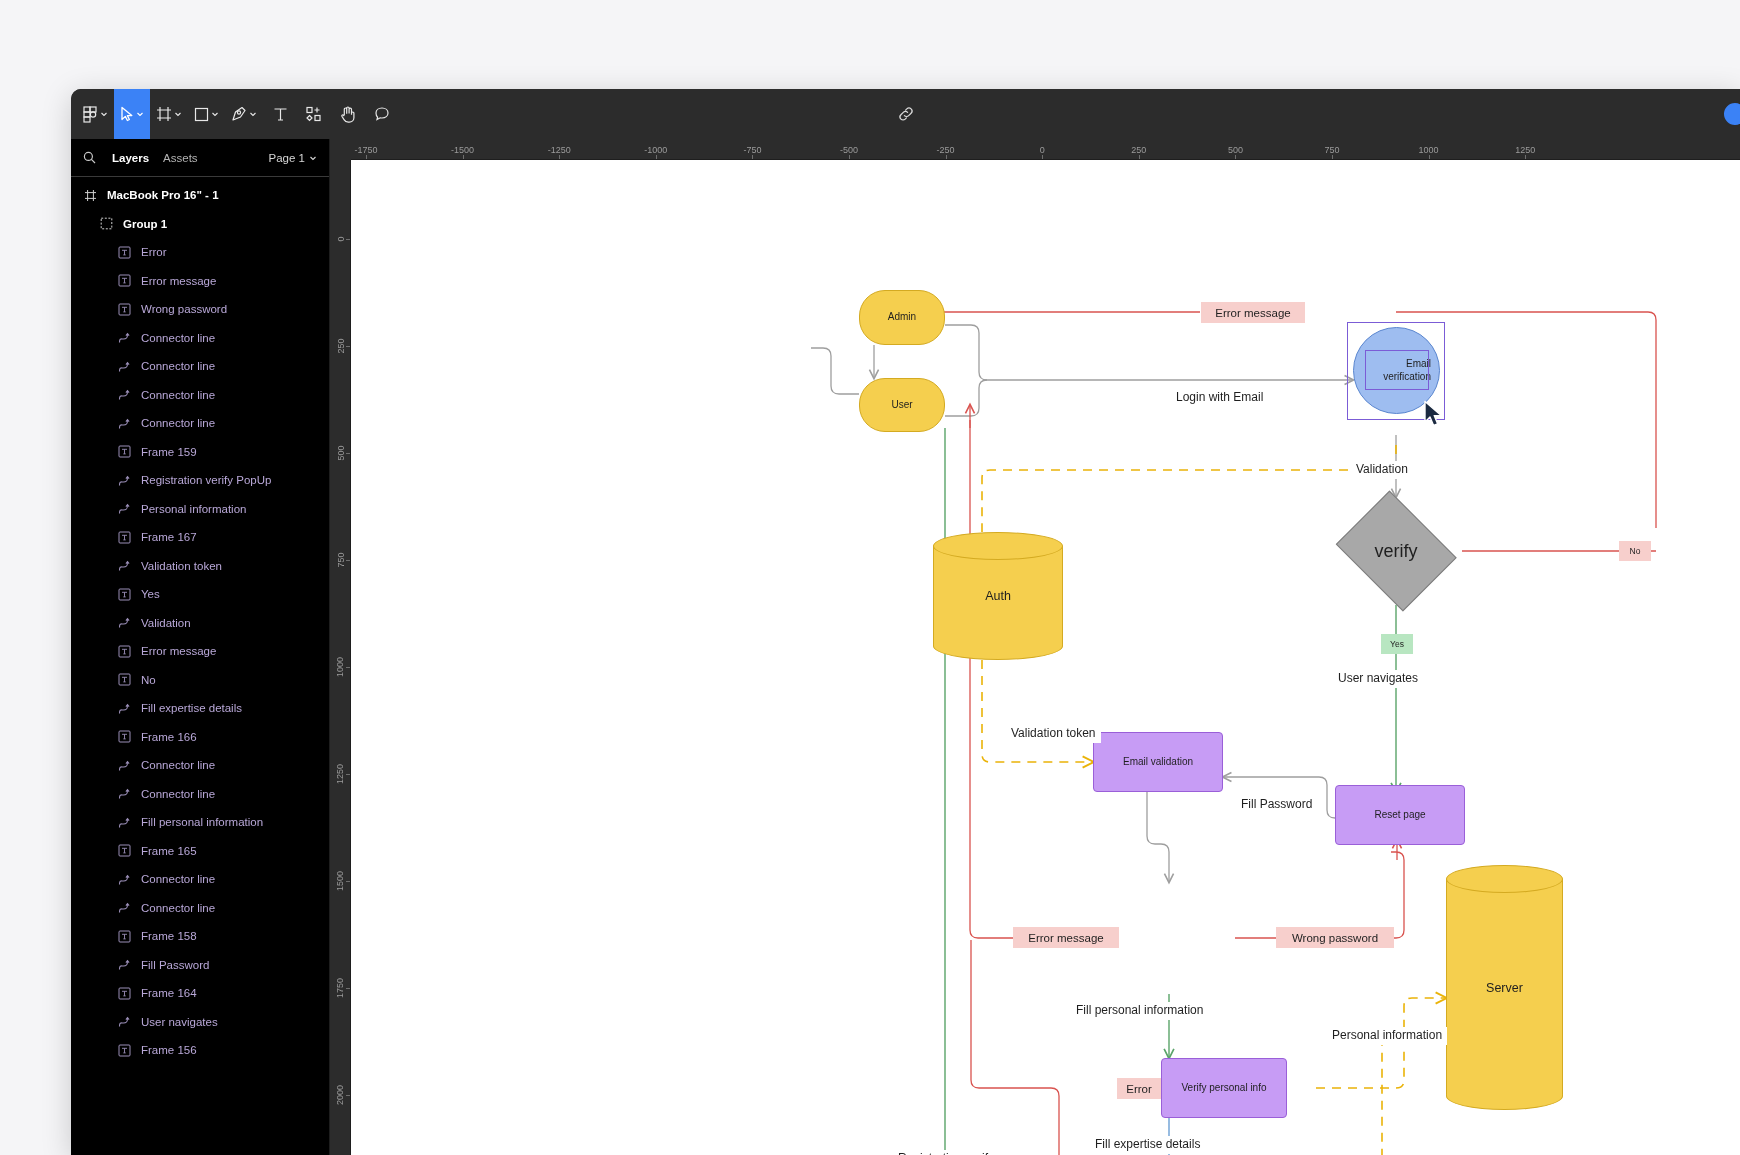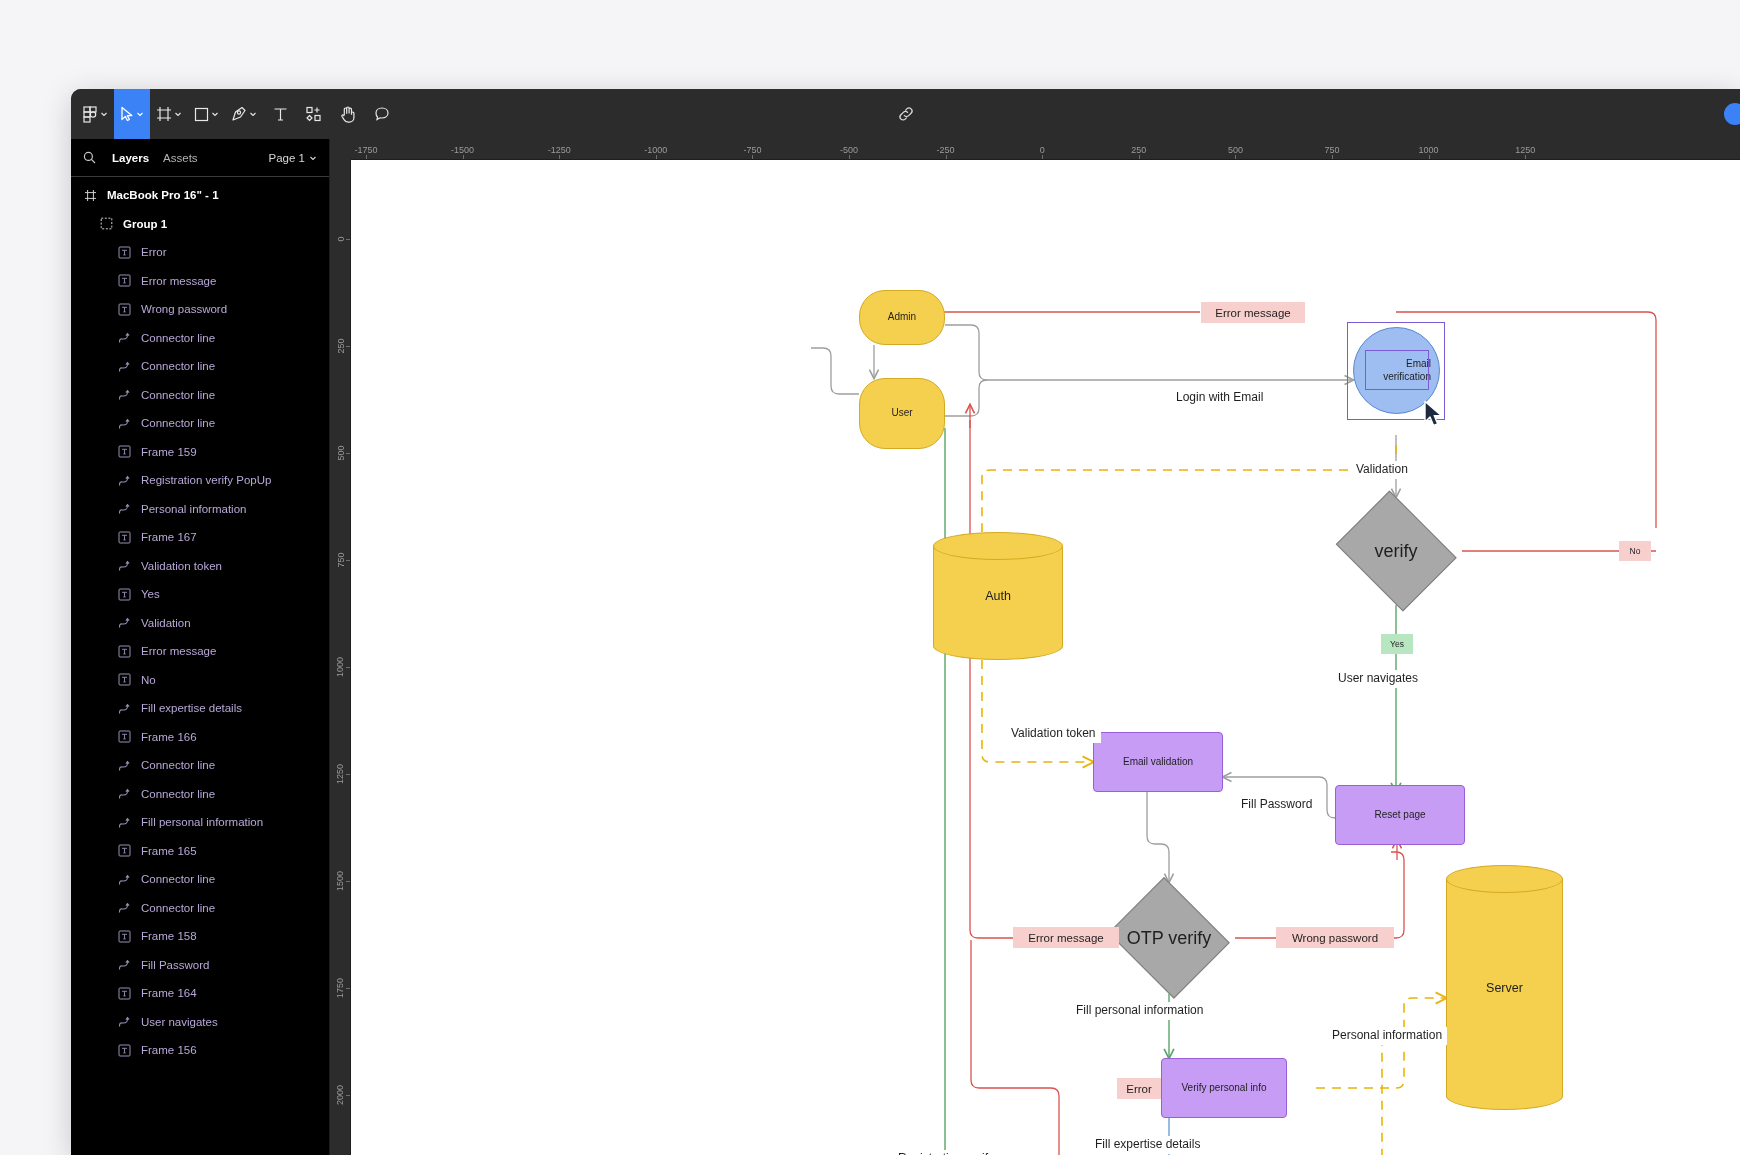--- a/index.html
+++ b/index.html
@@ -770,21 +770,21 @@
 
           <path d="M700,928 Q708,928 708,936 L708,1044 Q708,1052 716,1052 L766,1052" stroke="#d9534f" stroke-width="1.3" fill="none"></path>
 
           <path d="M818,1082 L818,1100 Q818,1108 810,1108 L602,1108 Q594,1108 594,1100 L594,268" stroke="#5aa469" stroke-width="1.4" fill="none"></path>
 
           <path d="M965,1052 L1295,1052" stroke="#5aa469" stroke-width="1.4" fill="none" marker-end="url(#ah-green)"></path>
         </svg>
 
         <div class="node n-yellow rr-big" style="left:508px; top:130px; width:86px; height:55px;">Admin</div>
 
-        <div class="node n-yellow rr-big" style="left:508px; top:218px; width:86px; height:71px;">User</div>
+        <div class="node n-yellow rr-big" style="left:508px; top:218px; width:86px; height:54px;">User</div>
 
         <div class="node n-blue" style="left:1002px; top:167px; width:87px; height:87px; border-radius:50%;">
           <span style="padding:0 8px;text-align:right;">Email verification</span>
         </div>
         <div id="sel-box" style="left:996px; top:162px; width:98px; height:98px;"></div>
         <div id="sel-inner" style="left:1014px; top:190px; width:64px; height:40px;"></div>
 
         <div class="cyl" style="left:566px; top:372px; width:130px; height:128px;margin-left:16px;">
           <div class="body"></div>
           <div class="bot"></div>
@@ -795,24 +795,20 @@
 
         <div class="diamond" style="left:978px; top:337px; width:134px; height:108px;">
           <div class="shape"></div>
           <div class="lbl">verify</div>
         </div>
 
         <div class="node n-purple rect" style="left:742px; top:572px; width:130px; height:60px;">Email validation</div>
 
         <div class="node n-purple rect" style="left:984px; top:625px; width:130px; height:60px;">Reset page</div>
 
-        <div class="diamond" style="left:752px; top:722px; width:132px; height:112px;">
-          <div class="shape"></div>
-          <div class="lbl">OTP verify</div>
-        </div>
 
         <div class="cyl" style="left:1095px; top:705px; width:117px; height:245px;">
           <div class="body"></div>
           <div class="bot"></div>
           <div class="cap-cover"></div>
           <div class="top"></div>
           <div class="lbl">Server</div>
         </div>
 
         <div class="node n-purple rect" style="left:810px; top:898px; width:126px; height:60px;">Verify personal info</div>

